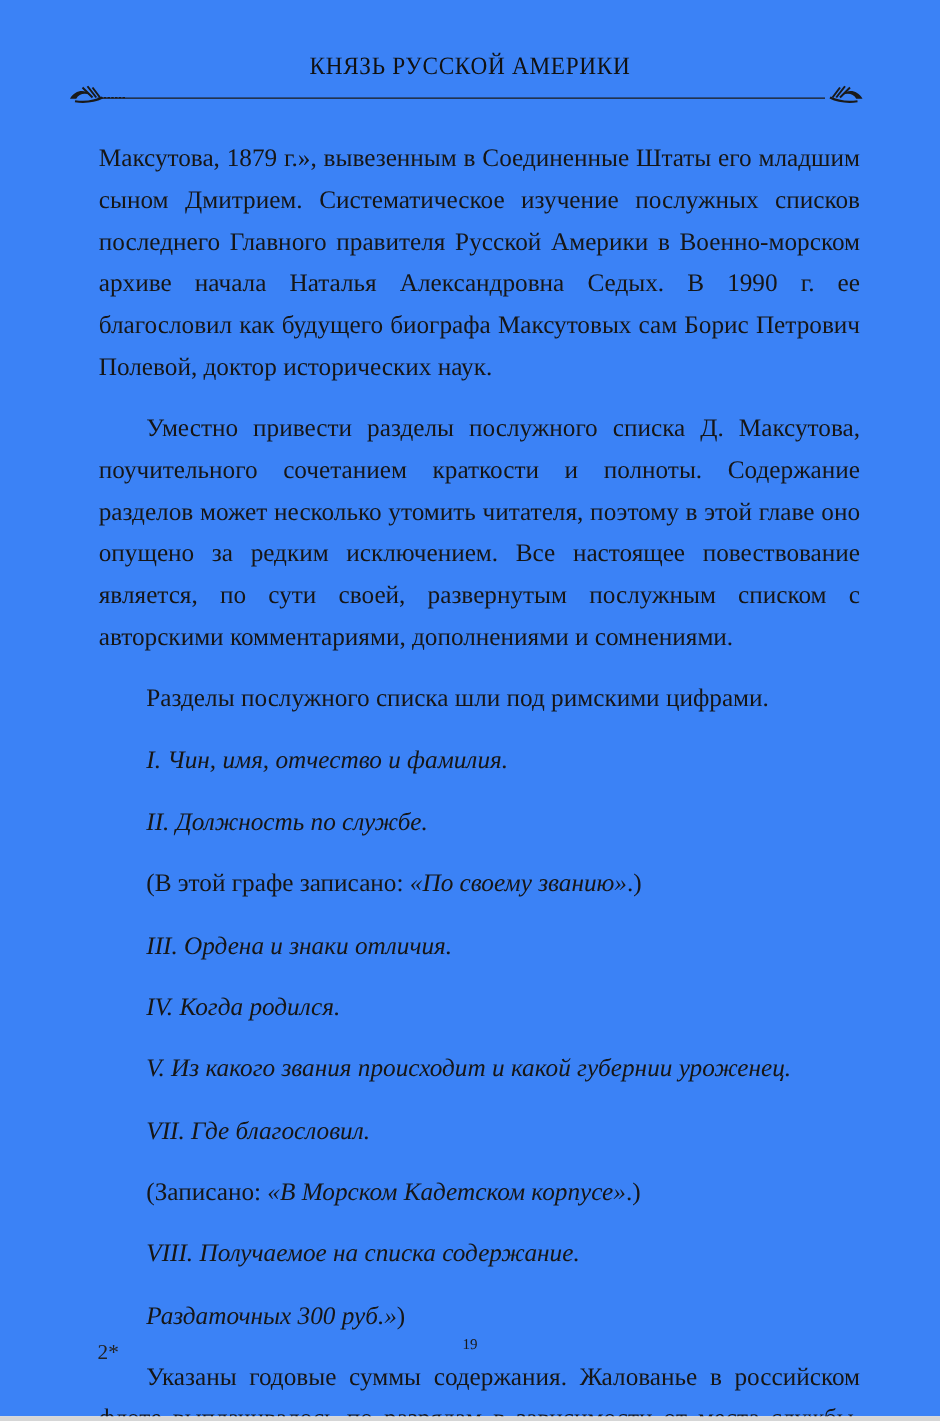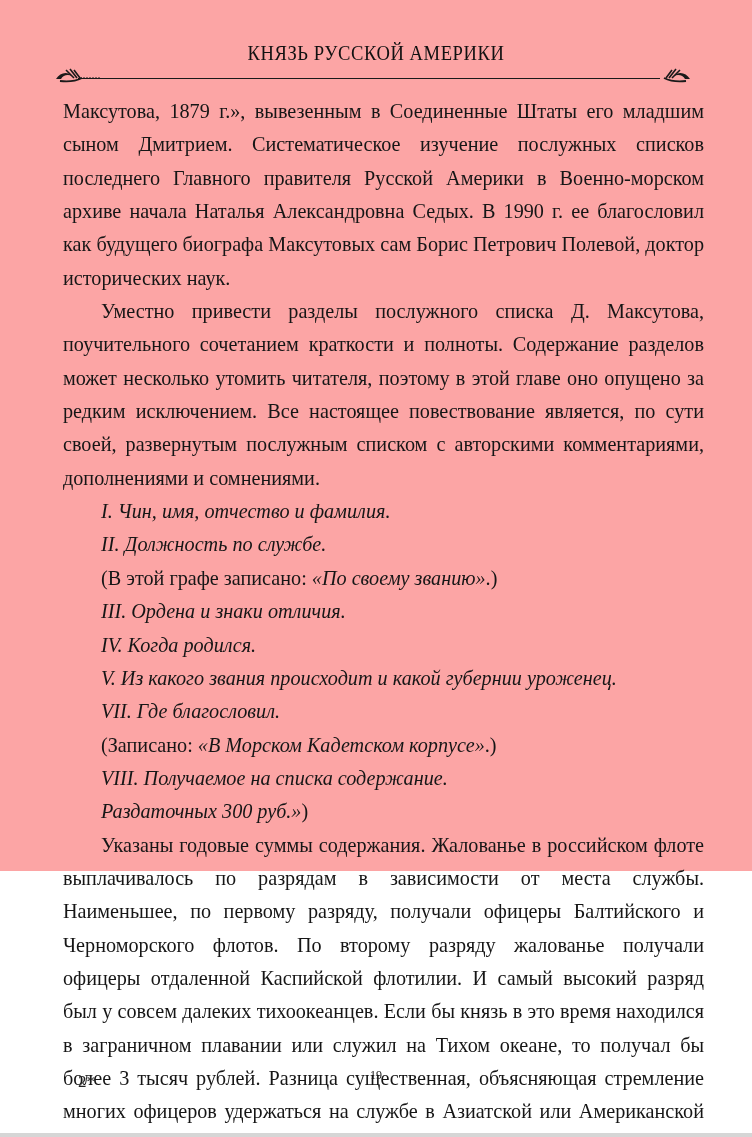--- a/index.html
+++ b/index.html
@@ -1,36 +1,36 @@
 <!DOCTYPE html>
 <html><head>
 <meta charset="utf-8">
 <style>
   html, body { margin: 0; padding: 0; background: #ffffff; }
   body { width: 752px; height: 1137px; position: relative; overflow: hidden; color: #141414; }
-  .page { position: absolute; left: 0; top: 0; width: 752px; height: 871px; background: #fca5a5; }
+  .page { position: absolute; left: 0; top: 0; width: 752px; height: 1133px; background: #3b82f6; }
   .bottom-edge { position: absolute; left: 0; top: 1133px; width: 752px; height: 4px; background: #d6d6d6; }
   .running-head {
     position: absolute; left: 0; top: 42px; width: 752px; text-align: center;
     font-family: "Liberation Serif", serif; font-size: 20px; letter-spacing: 0.6px; color: #111;
     transform: scaleX(0.93);
   }
   .head-rule {
     position: absolute; left: 78px; top: 78px; width: 582px; height: 0;
     border-top: 1.6px solid #1a1a1a;
   }
   .orn { position: absolute; top: 66px; width: 46px; height: 18px; }
   .orn-left { left: 54px; }
   .orn-right { left: 646px; }
   .text {
     position: absolute; left: 63px; top: 95px; width: 641px;
     font-family: "Liberation Serif", serif; font-size: 20.2px; line-height: 33.35px;
     color: #161616;
   }
-  .text p { margin: 0; text-align: justify; text-align-last: auto; }
+  .text p { margin: 16px; text-align: justify; text-align-last: auto; }
   .text .ind { text-indent: 38px; }
   .text .item { padding-left: 38px; text-align: left; }
   .it { font-style: italic; }
   .footer-sig {
     position: absolute; left: 78px; top: 1072px;
     font-family: "Liberation Serif", serif; font-size: 17px; color: #222;
   }
   .footer-num {
     position: absolute; left: 356px; top: 1068px; width: 40px; text-align: center;
     font-family: "Liberation Serif", serif; font-size: 12px; color: #1a1a1a;
@@ -52,20 +52,21 @@
   <div class="head-rule"></div>
   <svg class="orn orn-right" viewBox="0 0 46 18">
     <path d="M44 13 C40 6, 32 5, 28 10 C32 8, 37 9, 39 13 Z" fill="#1a1a1a"></path>
     <path d="M34 4 L26 12 M30 3 L23 12 M26 4 L20 12" stroke="#1a1a1a" stroke-width="1.6" fill="none"></path>
     <path d="M40 15 C32 16, 24 15, 18 12" stroke="#1a1a1a" stroke-width="1.8" fill="none"></path>
   </svg>
 
   <div class="text">
     <p>Максутова, 1879 г.», вывезенным в Соединенные Штаты его младшим сыном Дмитрием. Систематическое изучение послужных списков последнего Главного правителя Русской Америки в Военно-морском архиве начала Наталья Александровна Седых. В 1990 г. ее благословил как будущего биографа Максутовых сам Борис Петрович Полевой, доктор исторических наук.</p>
     <p class="ind">Уместно привести разделы послужного списка Д. Максутова, поучительного сочетанием краткости и полноты. Содержание разделов может несколько утомить читателя, поэтому в этой главе оно опущено за редким исключением. Все настоящее повествование является, по сути своей, развернутым послужным списком с авторскими комментариями, дополнениями и сомнениями.</p>
+    <p class="item">Разделы послужного списка шли под римскими цифрами.</p>
 
     <p class="item it">I. Чин, имя, отчество и фамилия.</p>
     <p class="item it">II. Должность по службе.</p>
     <p class="item">
       <span>(В этой графе записано: </span><span class="it">«По своему званию»</span><span>.)</span>
     </p>
     <p class="item it">III. Ордена и знаки отличия.</p>
     <p class="item it">IV. Когда родился.</p>
     <p class="item it">V. Из какого звания происходит и какой губернии уроженец.</p>
     <p class="item it">VII. Где благословил.</p>

